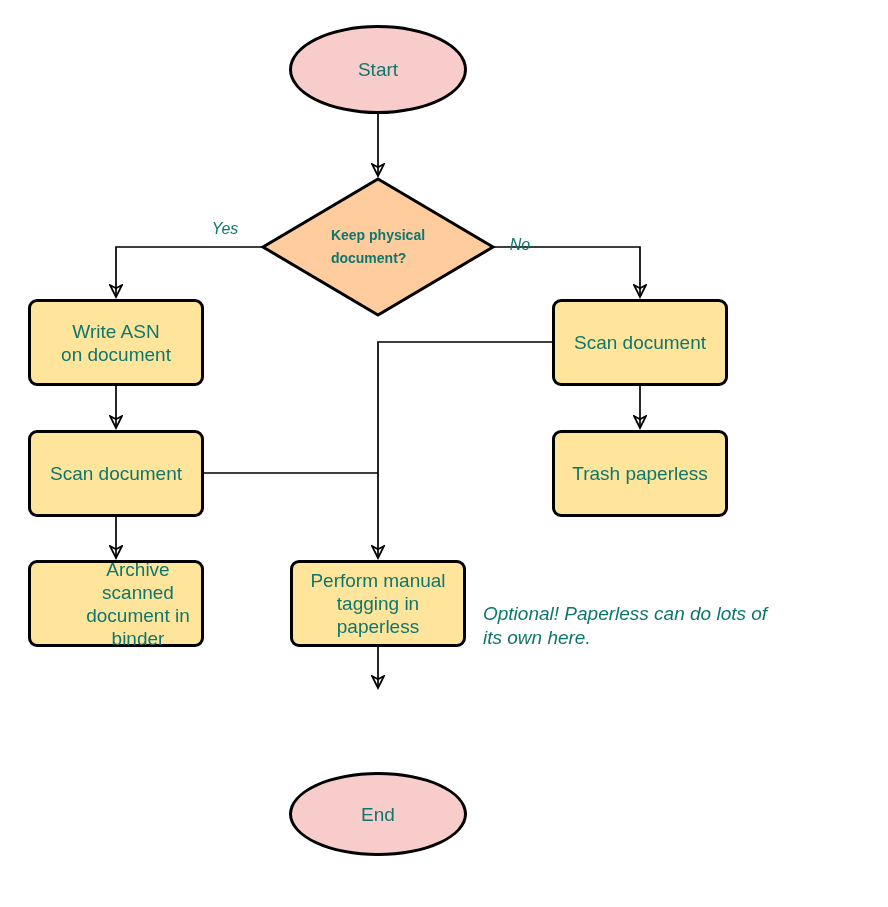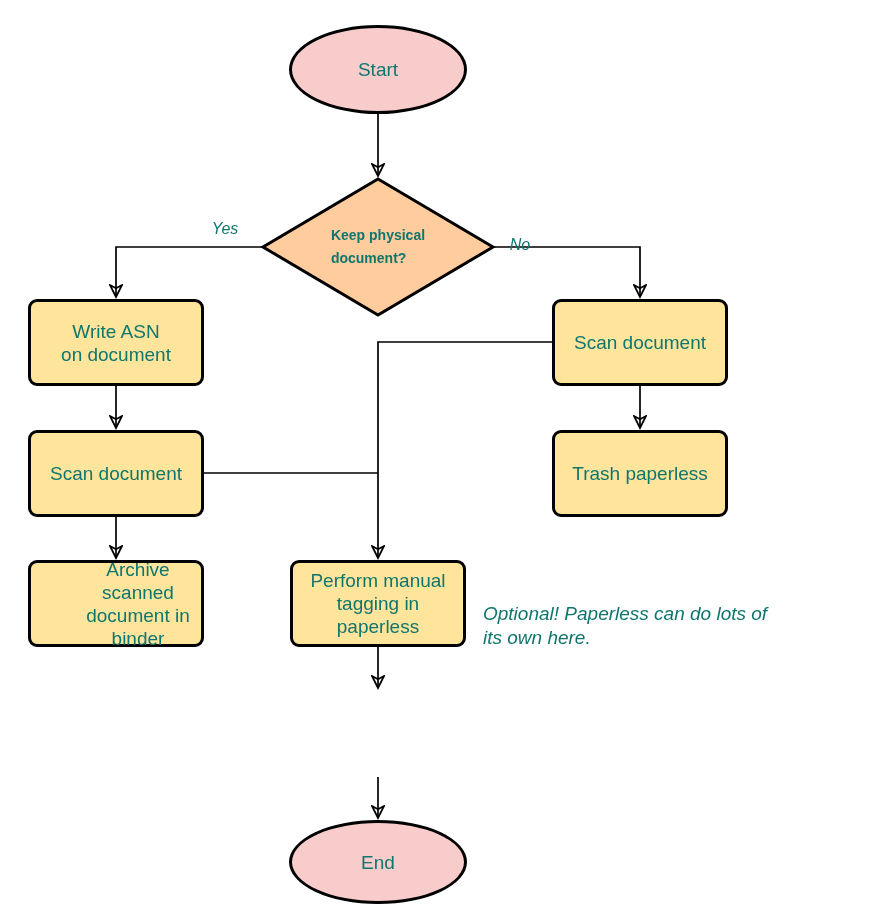--- a/index.html
+++ b/index.html
@@ -96,21 +96,21 @@
   }
   
   #node-start      { left: 289px; top: 17px;  height: 89px; }
   #node-write-asn  { left: 28px;  top: 291px; justify-content: center; }
   #node-scan-left  { left: 28px;  top: 422px; }
   #node-archive    { left: 28px;  top: 552px; }
   #node-scan-right { left: 552px; top: 291px; }
   #node-trash      { left: 552px; top: 422px; }
   #node-perform    { left: 290px; top: 552px; }
   #node-remove     { left: 290px; top: 682px; }
-  #node-end        { left: 289px; top: 812px; height: 84px; }
+  #node-end        { left: 289px; top: 764px; height: 84px; }
 </style>
 </head>
 <body>
 
 <div id="canvas">
 
   <svg id="edges" width="888" height="907" viewBox="0 0 888 907" xmlns="http://www.w3.org/2000/svg">
     <defs>
       <marker id="arrow" markerUnits="userSpaceOnUse" markerWidth="16" markerHeight="14" refX="13" refY="7" orient="auto">
         <path d="M1,1 L13,7 L1,13 L4.2,7 Z" fill="#000000" stroke="none"></path>

